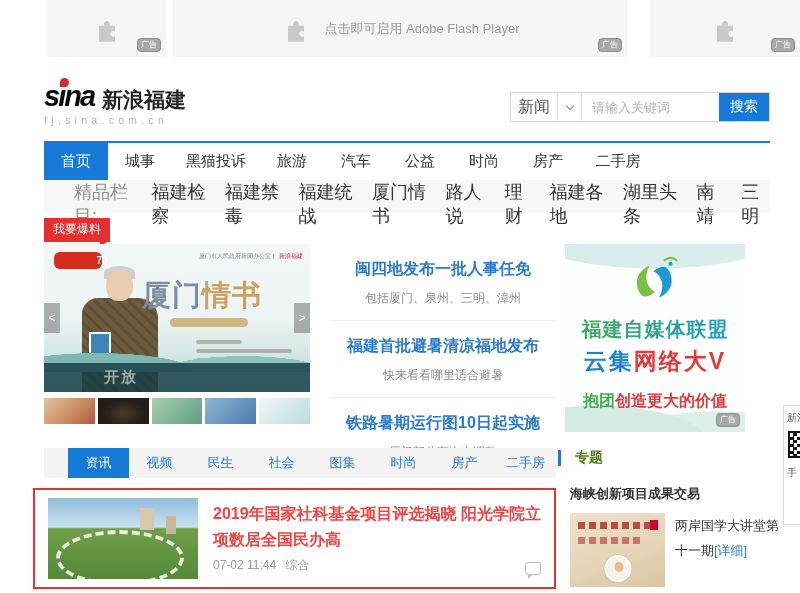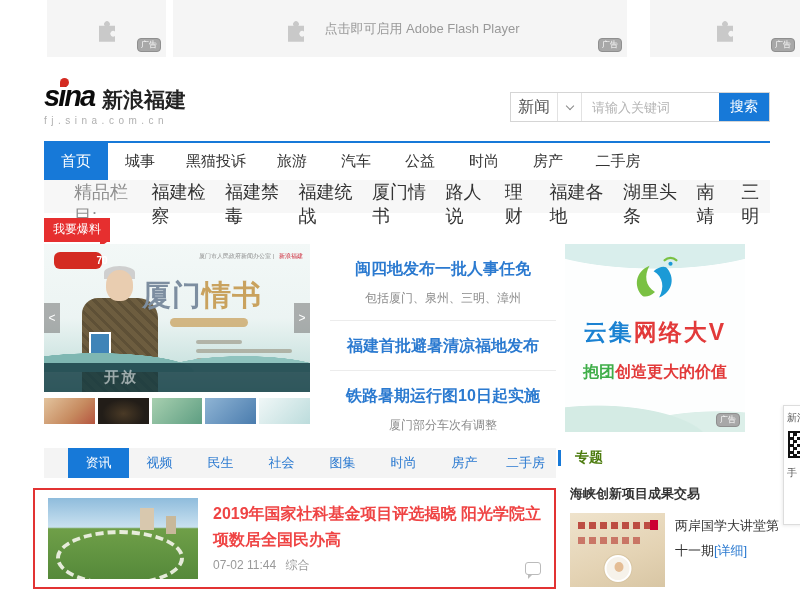--- a/index.html
+++ b/index.html
@@ -296,34 +296,36 @@
     <div class="thumb t5"></div>
   </div>
 
   <div class="headlines">
     <div class="hl-block">
       <div class="hl-title">闽四地发布一批人事任免</div>
       <div class="hl-sub">包括厦门、泉州、三明、漳州</div>
     </div>
     <div class="hl-block">
       <div class="hl-title">福建首批避暑清凉福地发布</div>
+      <div class="hl-sub">快来看看哪里适合避暑</div>
     </div>
     <div class="hl-block">
       <div class="hl-title">铁路暑期运行图10日起实施</div>
       <div class="hl-sub">厦门部分车次有调整</div>
     </div>
   </div>
 
   <div class="sidead">
     <svg class="sa-logo" viewBox="0 0 100 90">
       <path d="M32 64 C18 50 22 28 42 20 C34 34 36 50 50 58 C44 64 36 66 32 64 Z" fill="#7ac143"></path>
       <path d="M66 22 C80 36 76 58 56 66 C64 52 62 36 48 28 C54 22 62 20 66 22 Z" fill="#1b9ad6"></path>
       <path d="M64 12 a12 12 0 0 1 17 0" stroke="#7ac143" stroke-width="3.5" fill="none" stroke-linecap="round"></path>
       <circle cx="72.5" cy="17" r="3" fill="#1b9ad6"></circle>
     </svg>
+    <div class="sa1">福建自媒体联盟</div>
     <div class="sa2">
       <span class="a">云集</span><span class="b">网络大V</span>
     </div>
     <div class="sa3">
       <span class="a">抱团</span><span class="b">创造更大的价值</span>
     </div>
     <span class="ad-badge">广告</span>
   </div>
 
   <div class="tabbar">

